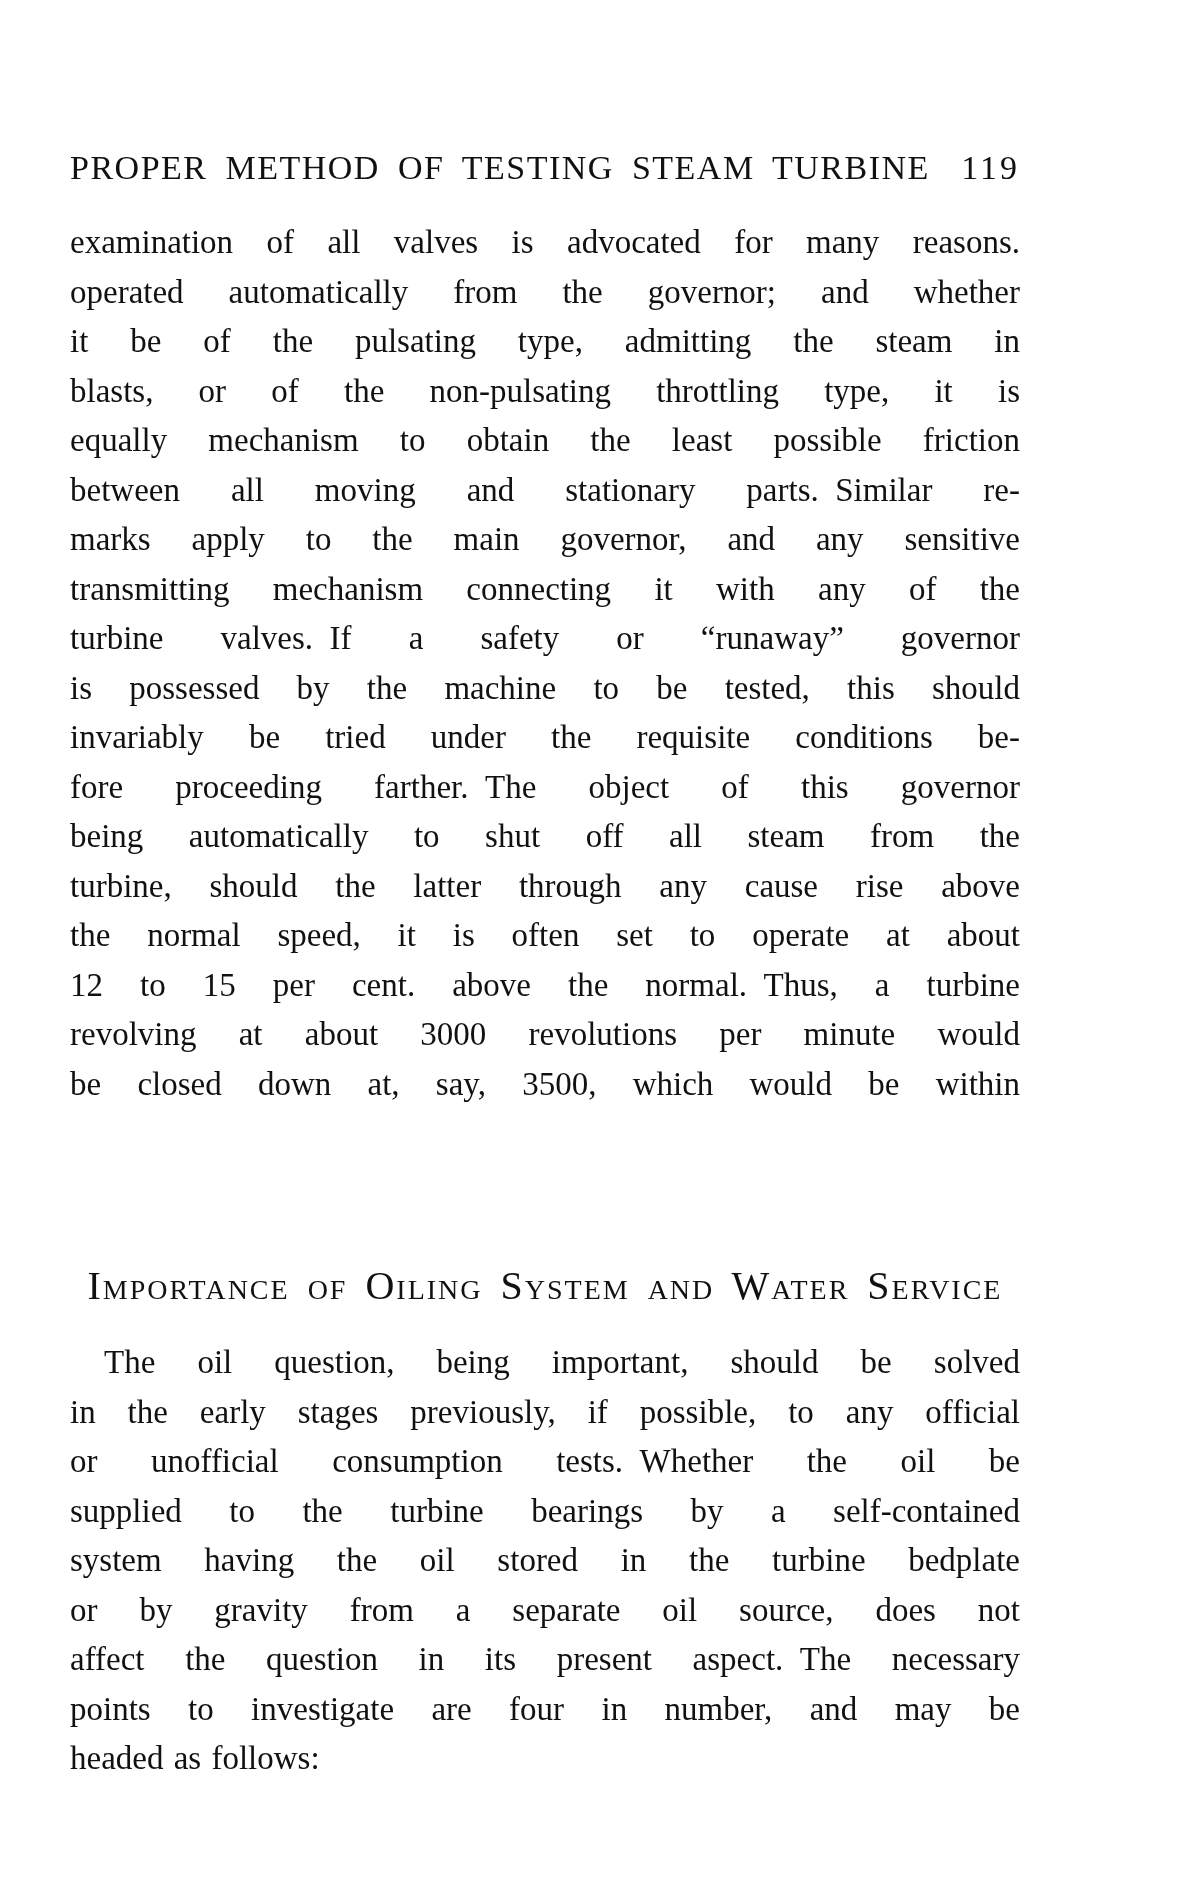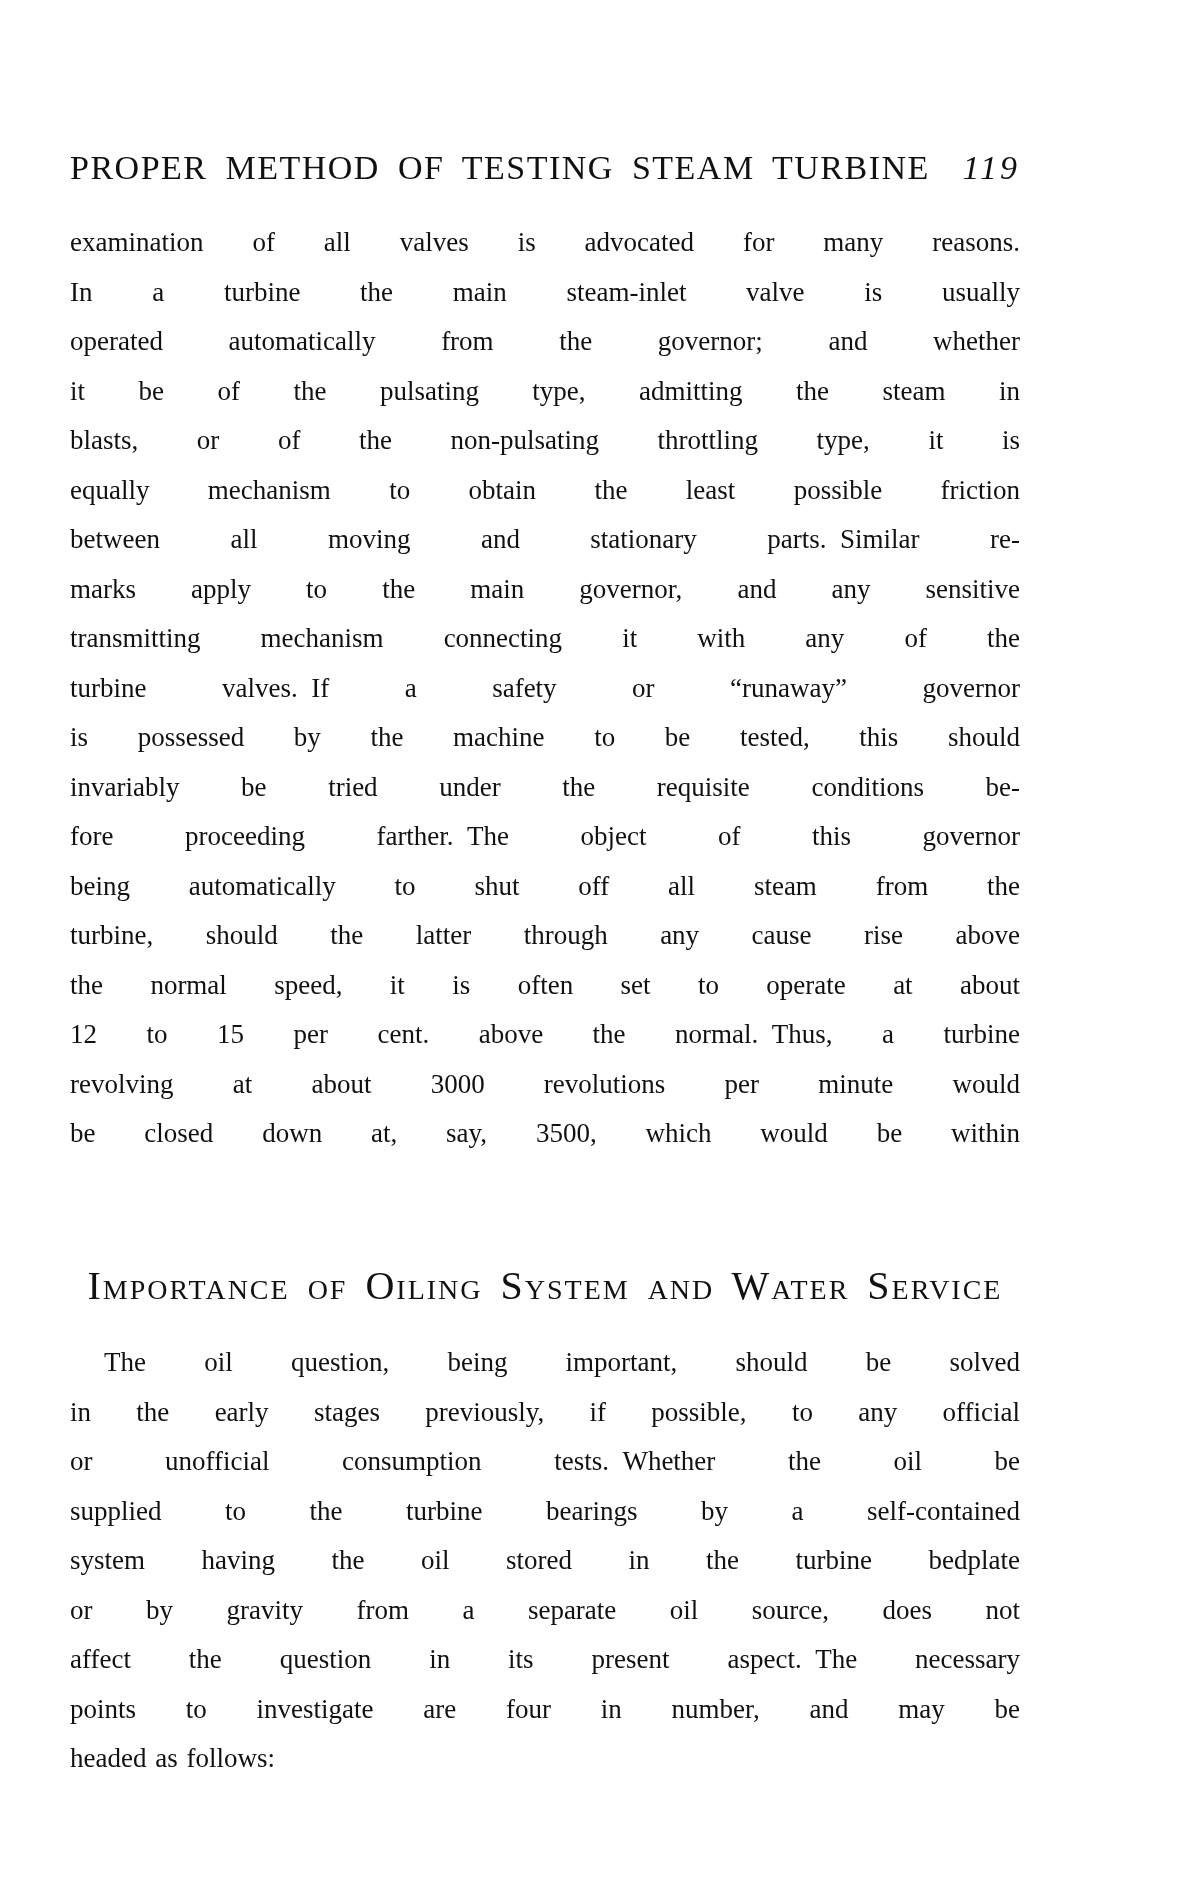--- a/index.html
+++ b/index.html
@@ -26,27 +26,26 @@
     justify-content: space-between;
     align-items: baseline;
     font-size: 34px;
     line-height: 36px;
     letter-spacing: 1.5px;
     word-spacing: 8px;
     white-space: nowrap;
   }
   .running-header .pgnum {
     letter-spacing: 3px;
-    font-style: italic;
   }
   .para {
     position: absolute;
     left: 70px;
     width: 950px;
-    font-size: 27px;
+    font-size: 33px;
     line-height: 49.5px;
   }
   .para-1 { top: 218px; }
   .para-2 { top: 1338px; }
   .tline {
     text-align: justify;
     text-align-last: justify;
     word-spacing: 2px;
   }
   .tline.last {
@@ -76,21 +75,20 @@
 
 <div class="page">
 
   <div class="running-header">
     <span>PROPER METHOD OF TESTING STEAM TURBINE</span>
     <span class="pgnum">119</span>
   </div>
 
   <div class="para para-1">
       <div class="tline">examination of all valves is advocated for many reasons.</div>
-      <div class="tline">In a turbine the main steam-inlet valve is usually</div>
       <div class="tline">operated automatically from the governor; and whether</div>
       <div class="tline">it be of the pulsating type, admitting the steam in</div>
       <div class="tline">blasts, or of the non-pulsating throttling type, it is</div>
       <div class="tline">equally mechanism to obtain the least possible friction</div>
       <div class="tline">between all moving and stationary parts. Similar re-</div>
       <div class="tline">marks apply to the main governor, and any sensitive</div>
       <div class="tline">transmitting mechanism connecting it with any of the</div>
       <div class="tline">turbine valves. If a safety or “runaway” governor</div>
       <div class="tline">is possessed by the machine to be tested, this should</div>
       <div class="tline">invariably be tried under the requisite conditions be-</div>

